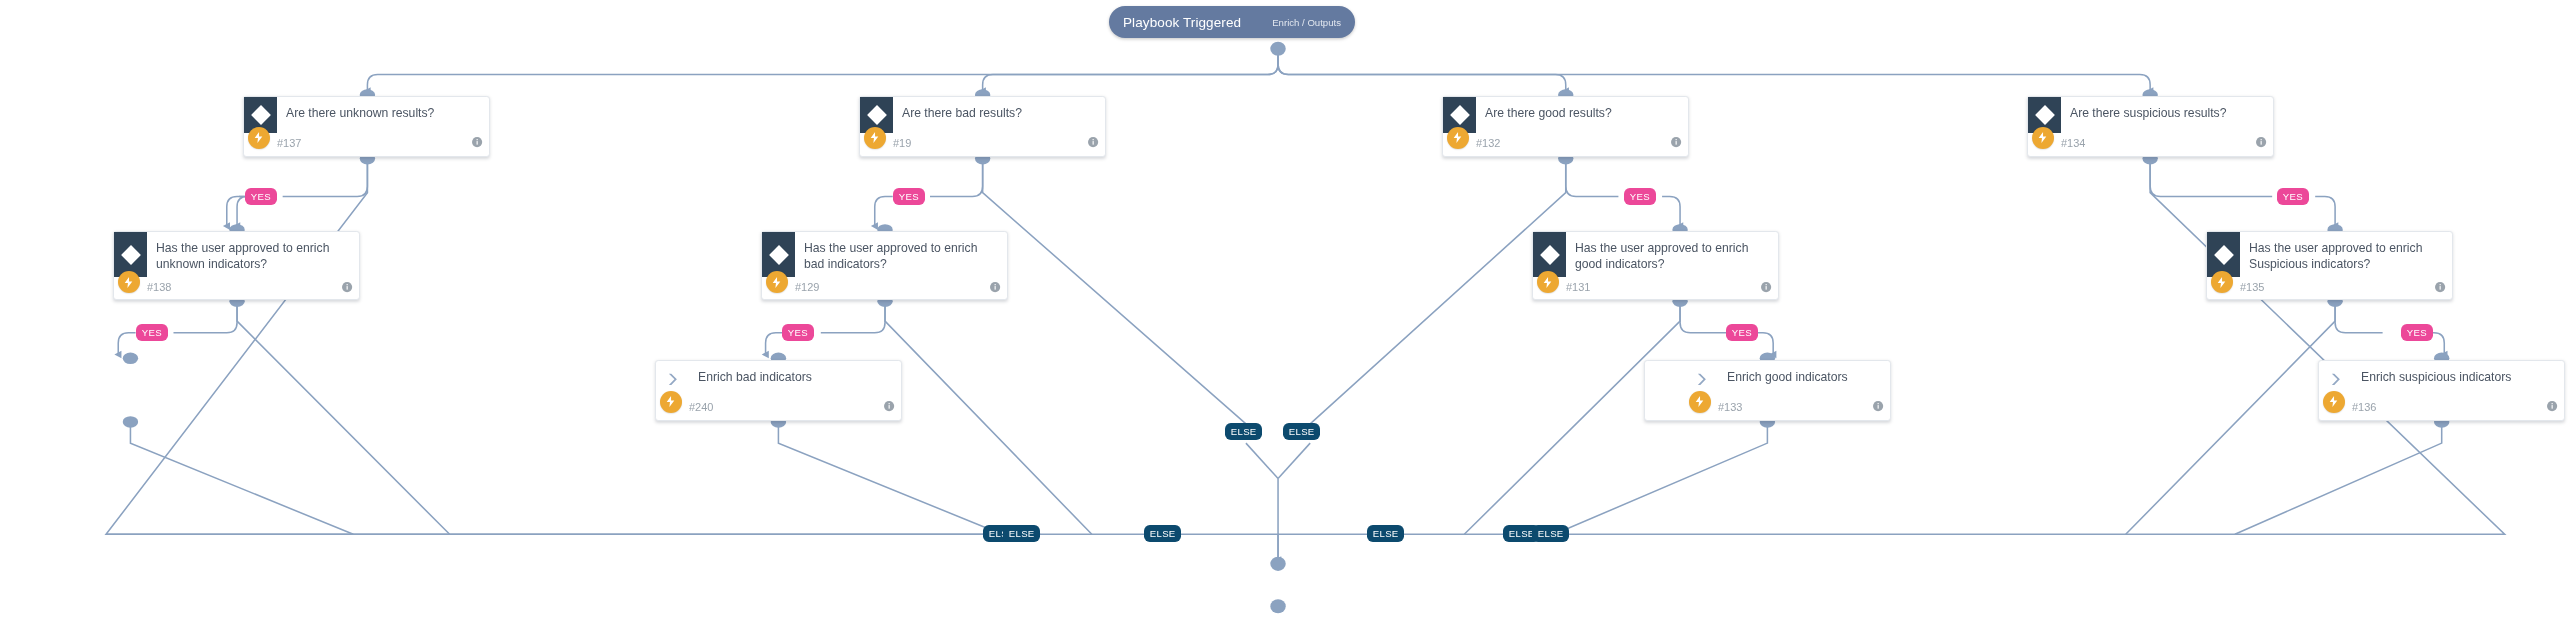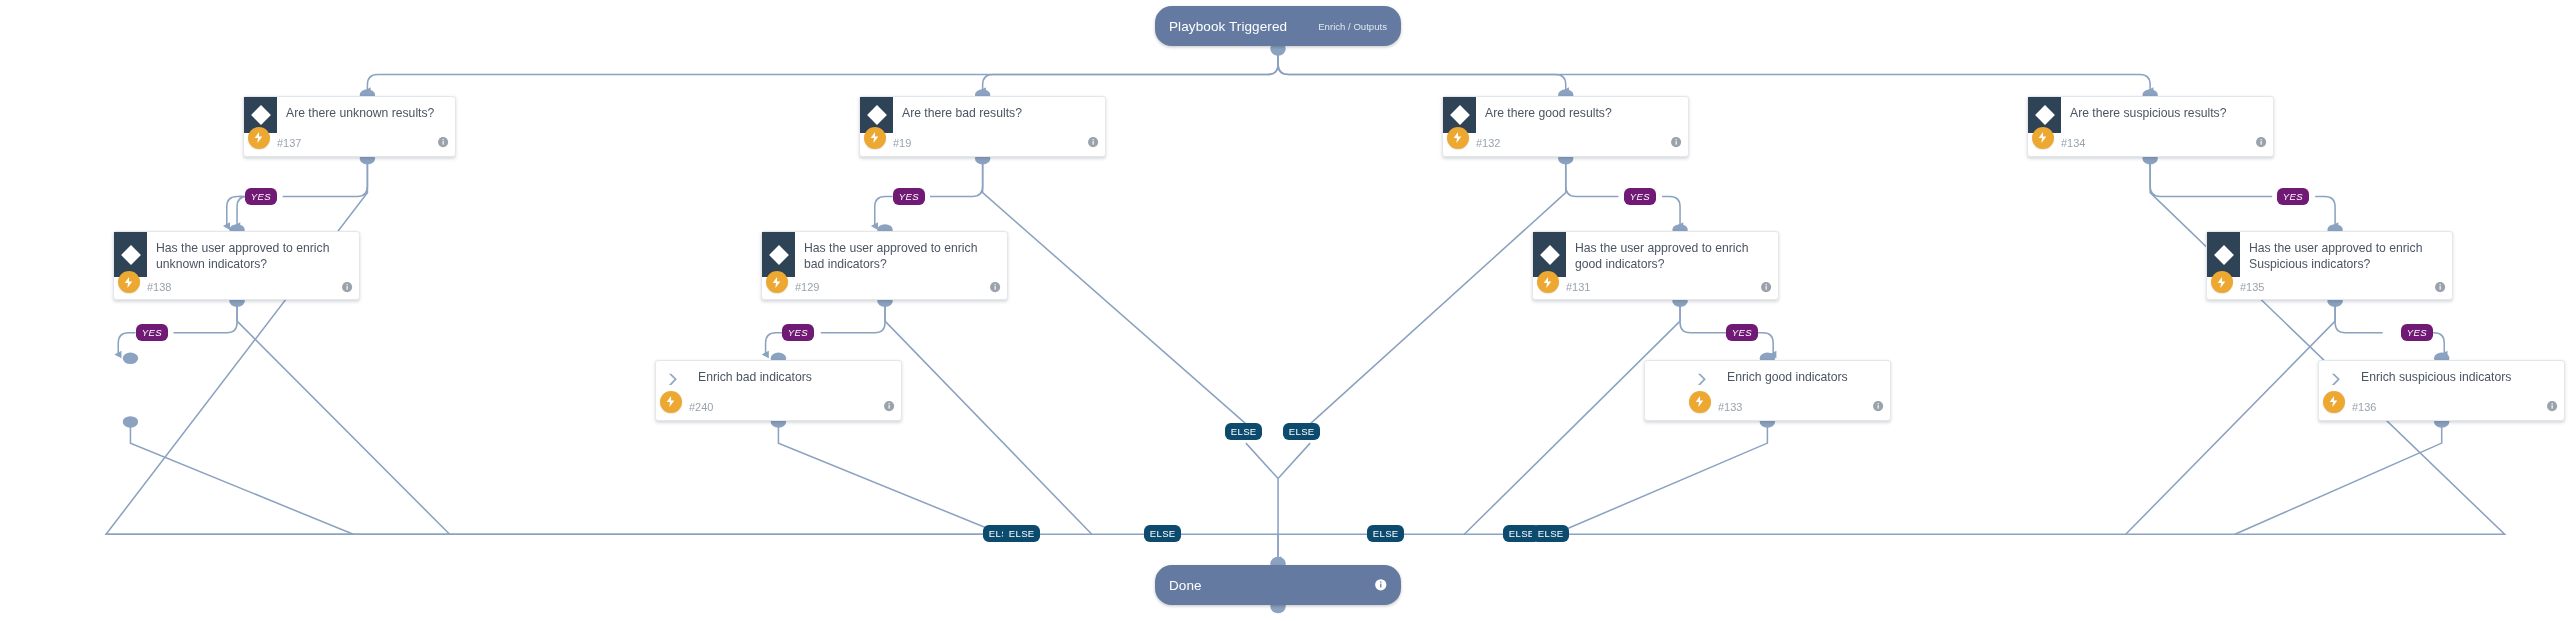--- a/index.html
+++ b/index.html
@@ -130,21 +130,21 @@
     font-size: 9.6px;
     letter-spacing: 0.3px;
     display: flex;
     align-items: center;
     justify-content: center;
     height: 17.3px;
     box-sizing: border-box;
     padding: 0 5.8px;
     z-index: 6;
   }
-  .elabel.yes { background: #701a75; font-style: italic; }
+  .elabel.yes { background: #ec4899; }
   .elabel.else { background: #0c4a6e; }
 </style>
 </head>
 <body>
 
 <div id="canvas">
 
   <svg id="edges" viewBox="0 0 4011 967" width="2576" height="621">
     <defs>
       <marker id="arrow" markerWidth="16" markerHeight="16" refX="7" refY="7" orient="auto" markerUnits="userSpaceOnUse">
@@ -229,26 +229,26 @@
       <path d="M1990,745 L1990,872" marker-end="url(#arrow)"></path>
 
       <path d="M165,832 L1990,832 L1990,872"></path>
       <path d="M2160,832 L1990,832"></path>
 
       <ellipse cx="1990" cy="878" rx="12" ry="11" fill="#8ba2c0" stroke="none"></ellipse>
       <ellipse cx="1990" cy="944" rx="12" ry="11" fill="#8ba2c0" stroke="none"></ellipse>
     </g>
   </svg>
 
-  <div class="pill" style="left:1155px; top:6.4px; width:246px; height:40px;">
+  <div class="pill" style="left:1109px; top:6.4px; width:246px; height:32px;">
     <span class="pill-title">Playbook Triggered</span>
     <span class="pill-sub">Enrich / Outputs</span>
   </div>
 
-  <div class="card" style="left:243px; top:96px; width:213px; height:61px;text-align:right;">
+  <div class="card" style="left:243px; top:96px; width:247px; height:61px;text-align:right;">
     <div class="card-top">
       <div class="card-icon cond">
           <div class="diamond"></div>
         </div>
       <div class="card-title">Are there unknown results?</div>
     </div>
     <div class="card-bottom">
       <div class="bolt">
         <svg width="13" height="13" viewBox="0 0 24 24">
             <path d="M13 2 L5 13 H11 L10 22 L19 10 H13 Z" fill="#fff"></path>
@@ -537,25 +537,15 @@
   <div class="elabel else" style="left:1225px; top:423px;">ELSE</div>
   <div class="elabel else" style="left:1283px; top:423px;">ELSE</div>
 
   <div class="elabel else" style="left:983px; top:525px;">ELSE</div>
   <div class="elabel else" style="left:1003px; top:525px;">ELSE</div>
   <div class="elabel else" style="left:1144px; top:525px;">ELSE</div>
   <div class="elabel else" style="left:1367px; top:525px;">ELSE</div>
   <div class="elabel else" style="left:1503px; top:525px;">ELSE</div>
   <div class="elabel else" style="left:1532px; top:525px;">ELSE</div>
 
-  <div class="pill" style="left:1155px; top:565px; width:246px; height:40px;">
-    <span class="pill-title">Done</span>
-    <span class="info-icon" style="position:static; margin-left:auto; width:13.5px; height:13.5px;">
-      <svg width="13.5" height="13.5" viewBox="0 0 24 24">
-          <circle cx="12" cy="12" r="10" fill="#ffffff"></circle>
-          <rect x="11" y="10" width="2.2" height="7" fill="#647aa0"></rect>
-          <circle cx="12.1" cy="7.2" r="1.4" fill="#647aa0"></circle>
-        </svg>
-    </span>
-  </div>
 
 </div>
 
 
 </body></html>

